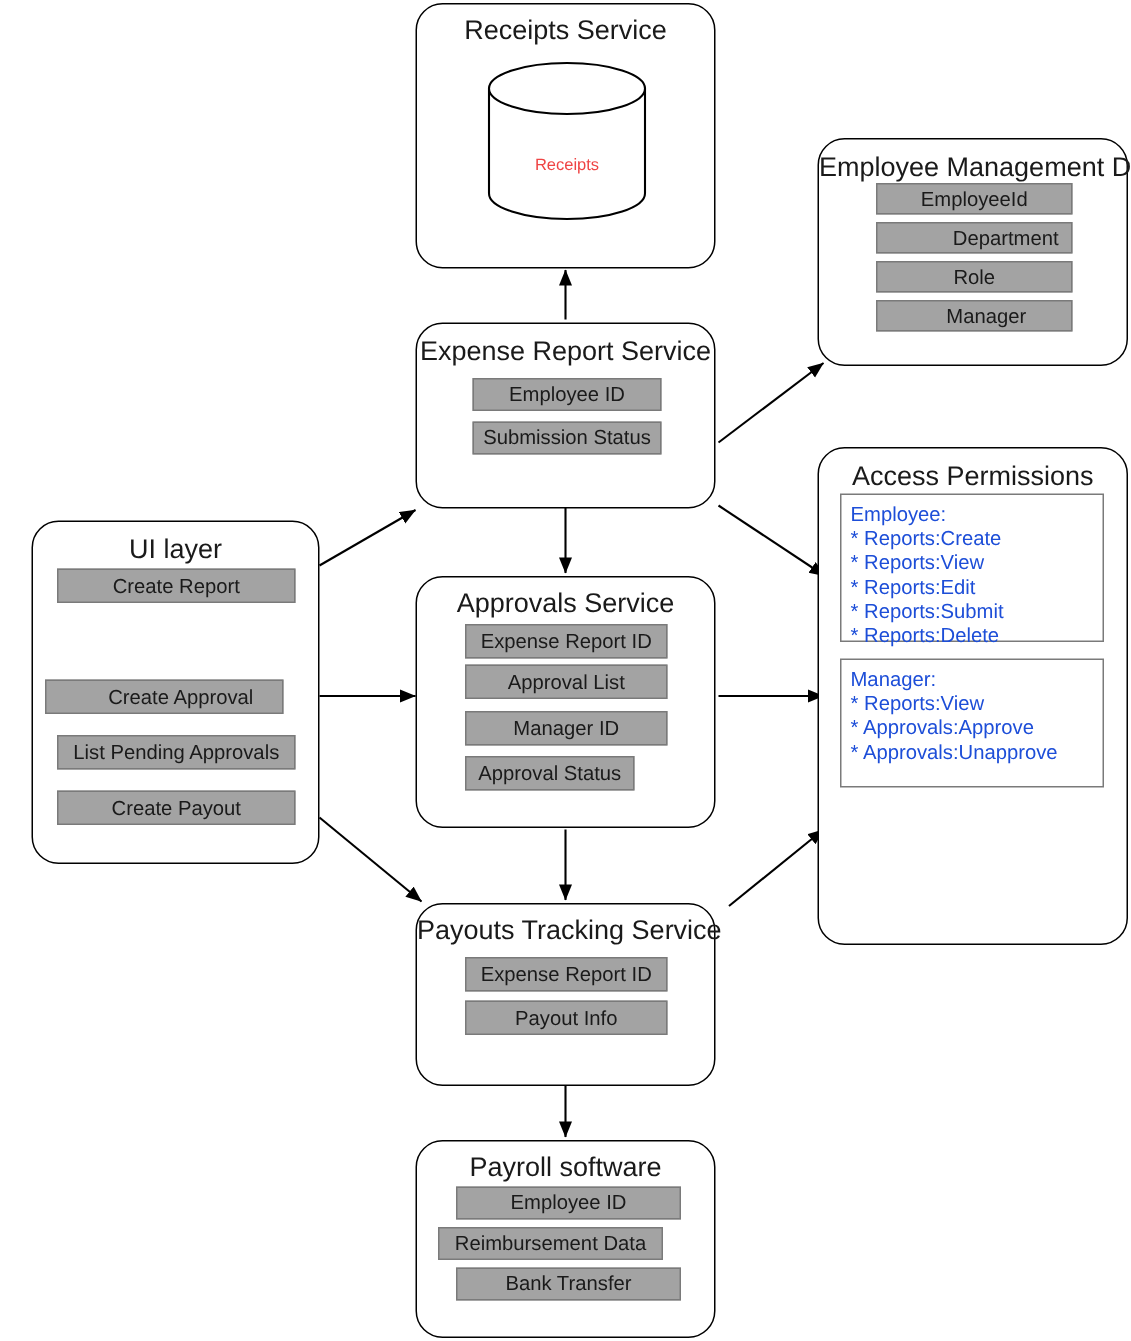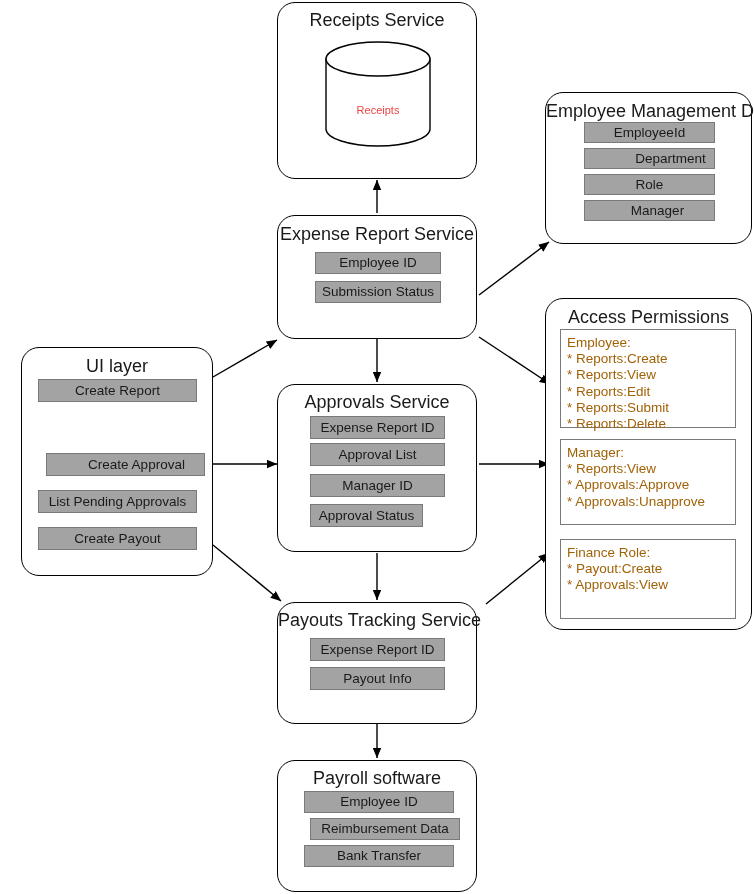--- a/index.html
+++ b/index.html
@@ -53,21 +53,21 @@
     align-items: center;
     justify-content: center;
     white-space: nowrap;
   }
   .permgroup {
     position: absolute;
     box-sizing: border-box;
     border: 1.6px solid #7a7a7a;
     background: #ffffff;
     font-size: 13.5px;
-    color: #a16207;
+    color: #1d4ed8;
     padding: 5px 0 5px 6px;
     line-height: 16.2px;
     white-space: pre-line;
     text-align: left;
   }
   .cylinder {
     position: absolute;
   }
   .cyl-label {
     position: absolute;
@@ -145,29 +145,26 @@
     <div class="permgroup" style="left:14px; top:30px; width:176px; height:99px;">Employee:
 * Reports:Create
 * Reports:View
 * Reports:Edit
 * Reports:Submit
 * Reports:Delete</div>
     <div class="permgroup" style="left:14px; top:140px; width:176px; height:86px;">Manager:
 * Reports:View
 * Approvals:Approve
 * Approvals:Unapprove</div>
-    <div class="permgroup" style="left:14px; top:240px; width:176px; height:80px;">Finance Role:
-* Payout:Create
-* Approvals:View</div>
   </div>
 
   <div class="node" style="left:21px; top:347px; width:192px; height:229px;">
     <div class="node-title" style="top:8px;">UI layer</div>
     <div class="field" style="left:16px; top:31px; width:159px; height:23px;">Create Report</div>
-    <div class="field" style="left:24px; top:105px; width:159px; height:23px;padding-left:22px;">Create Approval</div>
+    <div class="field" style="left:8px; top:105px; width:159px; height:23px;padding-left:22px;">Create Approval</div>
     <div class="field" style="left:16px; top:142px; width:159px; height:23px;">List Pending Approvals</div>
     <div class="field" style="left:16px; top:179px; width:159px; height:23px;">Create Payout</div>
   </div>
 
   <div class="node" style="left:277px; top:384px; width:200px; height:168px;">
     <div class="node-title" style="top:7px;">Approvals Service</div>
     <div class="field" style="left:32px; top:31px; width:135px; height:23px;">Expense Report ID</div>
     <div class="field" style="left:32px; top:58px; width:135px; height:23px;">Approval List</div>
     <div class="field" style="left:32px; top:89px; width:135px; height:23px;">Manager ID</div>
     <div class="field" style="left:32px; top:119px; width:113px; height:23px;">Approval Status</div>
@@ -175,17 +172,17 @@
 
   <div class="node" style="left:277px; top:602px; width:200px; height:122px;">
     <div class="node-title" style="top:7px;">Payouts Tracking Service</div>
     <div class="field" style="left:32px; top:35px; width:135px; height:23px;">Expense Report ID</div>
     <div class="field" style="left:32px; top:64px; width:135px; height:23px;">Payout Info</div>
   </div>
 
   <div class="node" style="left:277px; top:760px; width:200px; height:132px;">
     <div class="node-title" style="top:7px;">Payroll software</div>
     <div class="field" style="left:26px; top:30px; width:150px; height:22px;">Employee ID</div>
-    <div class="field" style="left:32px; top:57px; width:150px; height:22px;">Reimbursement Data</div>
+    <div class="field" style="left:14px; top:57px; width:150px; height:22px;">Reimbursement Data</div>
     <div class="field" style="left:26px; top:84px; width:150px; height:22px;">Bank Transfer</div>
   </div>
 
 </div>
 
 </body></html>

